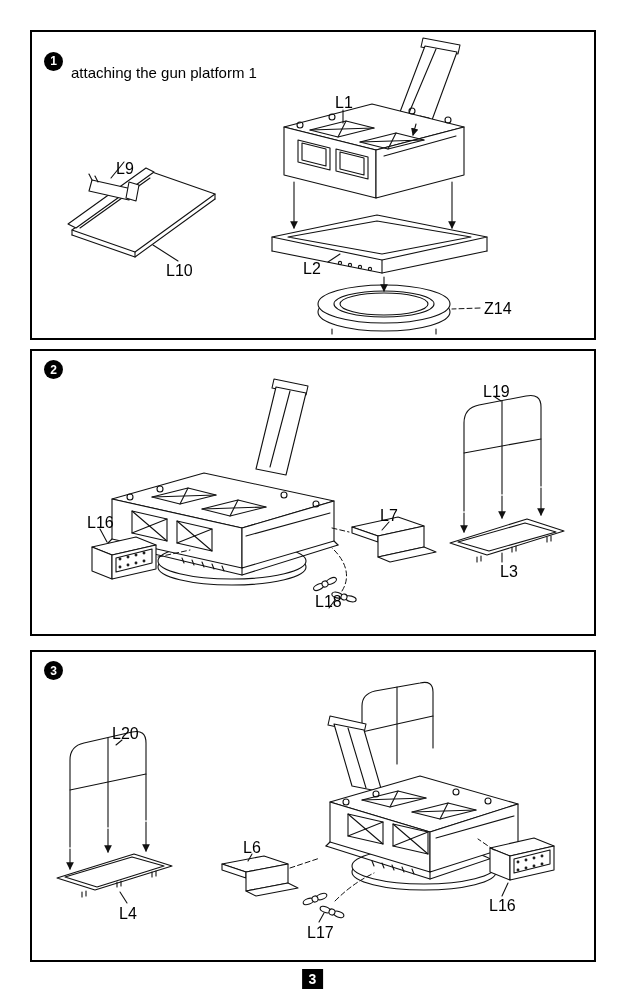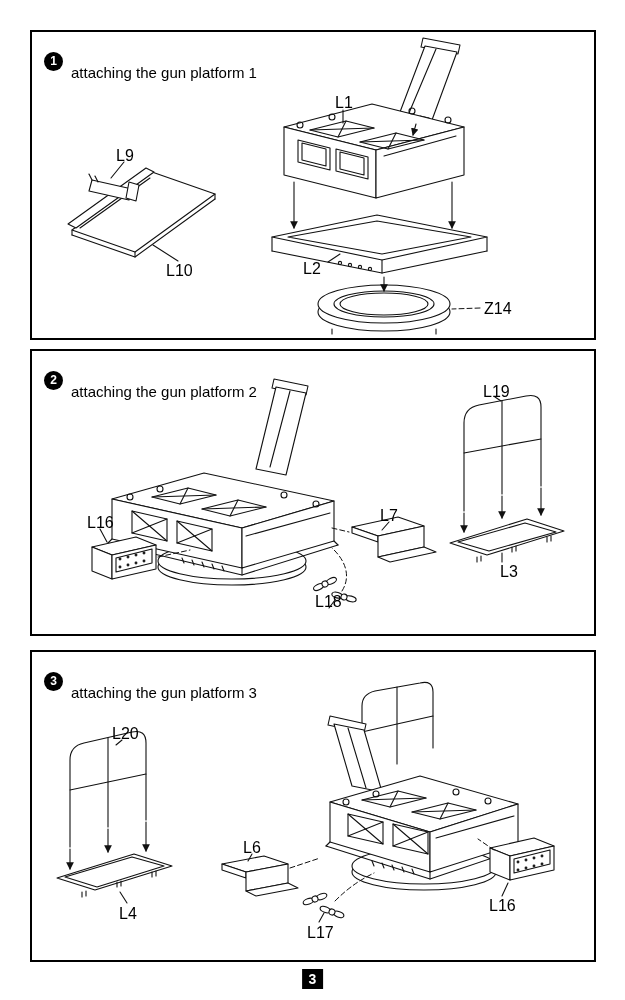--- a/index.html
+++ b/index.html
@@ -145,30 +145,29 @@
     <g>
       <line x1="311" y1="78" x2="311" y2="91"></line>
       <line x1="92" y1="130" x2="79" y2="146"></line>
       <line x1="146" y1="229" x2="121" y2="213"></line>
       <line x1="296" y1="230" x2="308" y2="222"></line>
       <line class="d" x1="448" y1="276" x2="420" y2="277"></line>
     </g>
   </svg>
 
   <span class="part-label" style="left:303px;top:62px">L1</span>
-  <span class="part-label" style="left:84px;top:115px">L9</span>
+  <span class="part-label" style="left:84px;top:128px">L9</span>
   <span class="part-label" style="left:134px;top:230px">L10</span>
   <span class="part-label" style="left:271px;top:228px">L2</span>
   <span class="part-label" style="left:452px;top:268px">Z14</span>
 </section>
 
 <section class="step-box" id="step2">
   <div class="step-header">
     <span class="step-badge">2</span>
-    <span class="step-title">attaching the gun platform 2</span>
   </div>
 
   <svg class="drawing" width="562" height="283" viewBox="0 0 562 283" xmlns="http://www.w3.org/2000/svg">
     <defs>
       <marker id="arr2" viewBox="0 0 8 8" markerWidth="7" markerHeight="7" refX="7" refY="4" orient="auto">
         <path d="M0,0 L8,4 L0,8 Z"></path>
       </marker>
     </defs>
 
     <g>
@@ -289,21 +288,20 @@
   <span class="part-label" style="left:451px;top:32px">L19</span>
   <span class="part-label" style="left:55px;top:163px">L16</span>
   <span class="part-label" style="left:348px;top:156px">L7</span>
   <span class="part-label" style="left:468px;top:212px">L3</span>
   <span class="part-label" style="left:283px;top:242px">L18</span>
 </section>
 
 <section class="step-box" id="step3">
   <div class="step-header">
     <span class="step-badge">3</span>
-    <span class="step-title">attaching the gun platform 3</span>
   </div>
 
   <svg class="drawing" width="562" height="308" viewBox="0 0 562 308" xmlns="http://www.w3.org/2000/svg">
     <defs>
       <marker id="arr3" viewBox="0 0 8 8" markerWidth="7" markerHeight="7" refX="7" refY="4" orient="auto">
         <path d="M0,0 L8,4 L0,8 Z"></path>
       </marker>
     </defs>
 
     <g>

